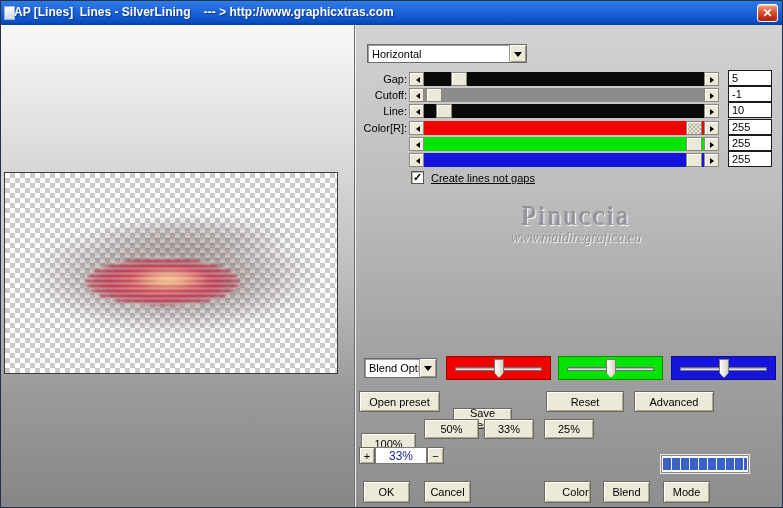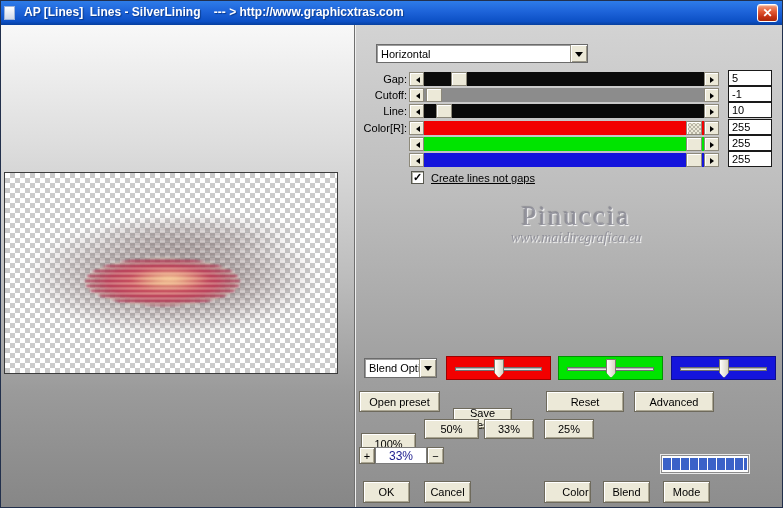--- a/index.html
+++ b/index.html
@@ -13,21 +13,21 @@
   .titlebar{
     position:absolute; left:0; top:0; width:783px; height:24px;
     background:linear-gradient(180deg,#2e7ce8 0%,#1d63d9 45%,#0c50c5 85%,#073f9e 100%);
     display:flex; align-items:center;
   }
   .app-icon{
     position:absolute; left:3px; top:5px; width:11px; height:14px;
     background:linear-gradient(180deg,#ffffff,#cfd8ea); border:1px solid #9fb4d8;
   }
   .title{
-    position:absolute; left:23px; top:4px; color:#ffffff; font-weight:bold;
+    position:absolute; left:13px; top:4px; color:#ffffff; font-weight:bold;
     font-size:12px; white-space:pre; text-shadow:1px 1px 1px #0a3a8c;
   }
   .close-btn{
     position:absolute; right:6px; top:3px; width:21px; height:18px;
     border-radius:3px; border:1px solid #fff;
     background:linear-gradient(180deg,#f2a282 0%,#e35a35 40%,#c33114 75%,#a82808 100%);
     color:#fff; font-size:12px; font-weight:bold; text-align:center; line-height:16px;
     box-shadow:inset 0 1px 1px rgba(255,255,255,.5);
     cursor:default;
   }
@@ -195,21 +195,21 @@
       <div class="blob blob-stripes"></div>
       <div class="blob blob-upper"></div>
       <div class="blob blob-core"></div>
       <div class="blob blob-glow"></div>
     </div>
   </div>
   <div class="panel-edge"></div>
 
   <div class="panel">
 
-    <div class="combo" style="left:20px; top:19px; width:212px; height:19px;">
+    <div class="combo" style="left:11px; top:19px; width:160px; height:19px;">
       <span class="ctext">Horizontal</span>
       <span class="cbtn"></span>
     </div>
 
     <div class="srow" style="top:47px;">
       <span class="slabel">Gap:</span>
       <span class="sarrow aleft"></span>
       <div class="strack" style="background:#0a0a0a;">
         <span class="sthumb" style="left:27px;"></span>
       </div>

